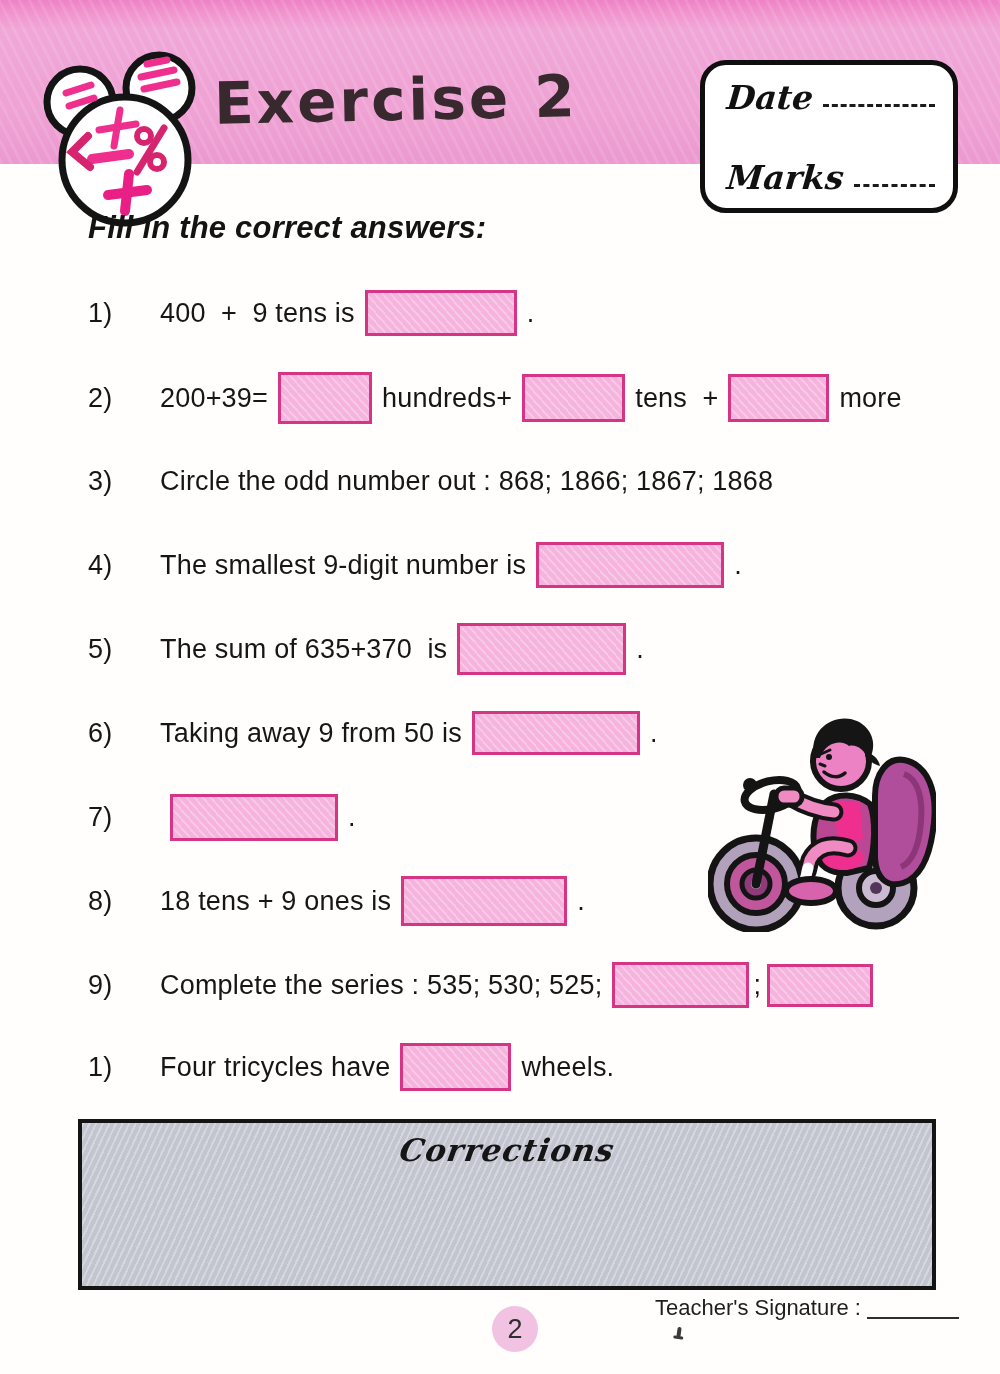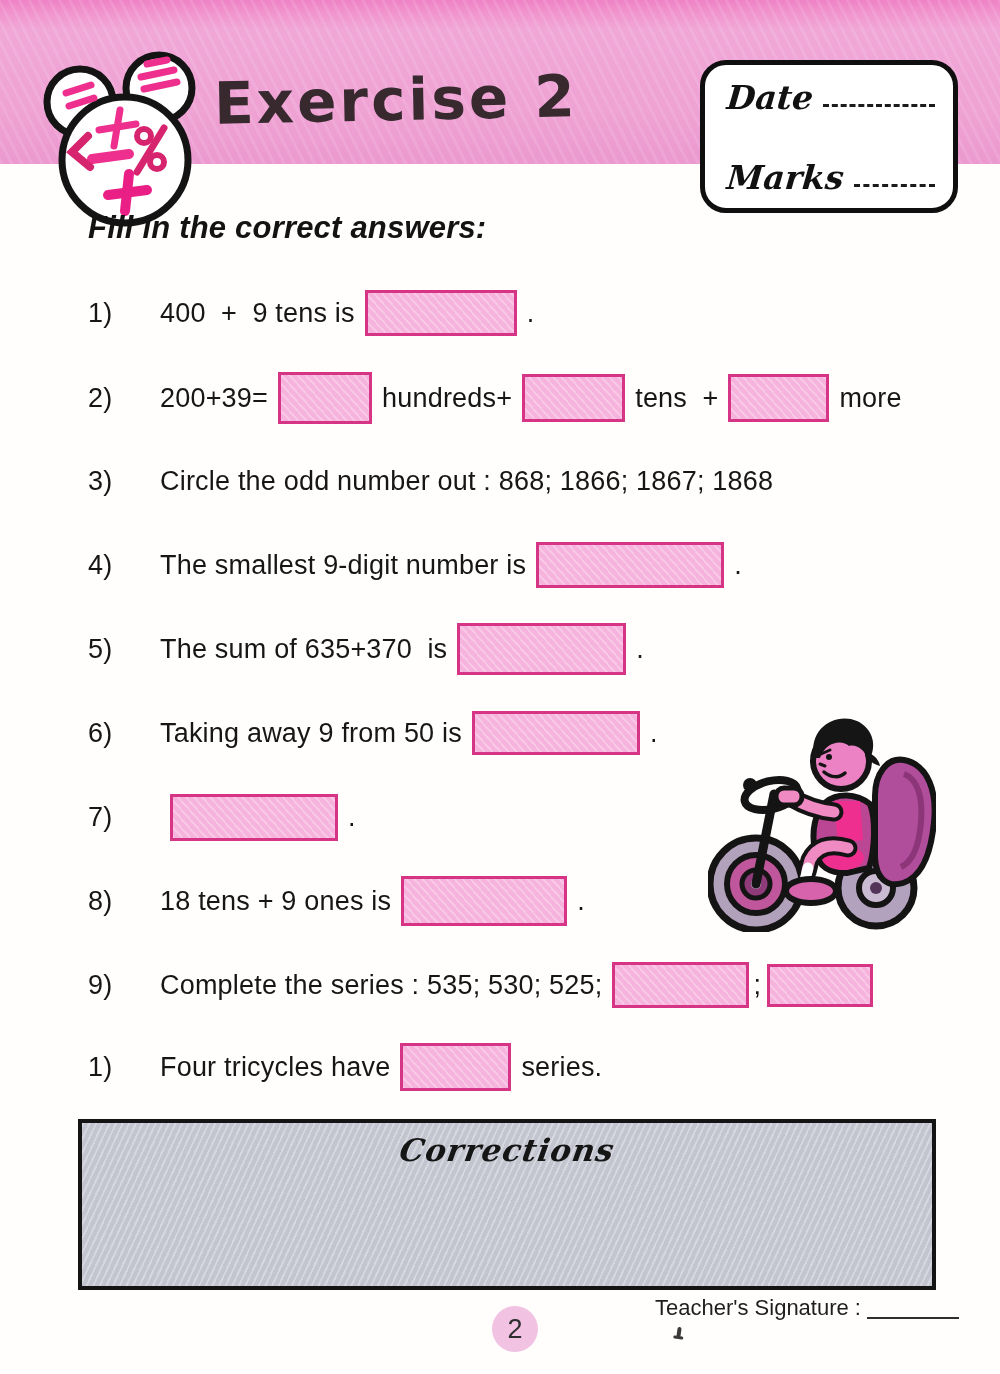--- a/index.html
+++ b/index.html
@@ -175,21 +175,21 @@
     <span>Complete the series : 535; 530; 525;</span>
     <span class="blank bl-q9a"></span>
     <span>;</span>
     <span class="blank bl-q9b"></span>
   </div>
 
   <div class="q t-q10">
     <span class="num">1)</span>
     <span>Four tricycles have</span>
     <span class="blank bl-q10"></span>
-    <span>series.</span>
+    <span>wheels.</span>
   </div>
 
   <svg class="trike" width="228" height="232" viewBox="0 0 228 232">
 
     <circle cx="168" cy="188" r="38" fill="#b3a2bd" stroke="#141414" stroke-width="7"></circle>
     <circle cx="168" cy="188" r="17" fill="#cabbd2" stroke="#141414" stroke-width="6"></circle>
     <circle cx="168" cy="188" r="6" fill="#54355a"></circle>
 
     <path d="M196,60 C221,65 229,93 226,122 C223,154 213,177 195,183 C179,188 168,178 167,158
              L167,96 C167,74 179,57 196,60 Z" fill="#b04e9b" stroke="#141414" stroke-width="6"></path>

